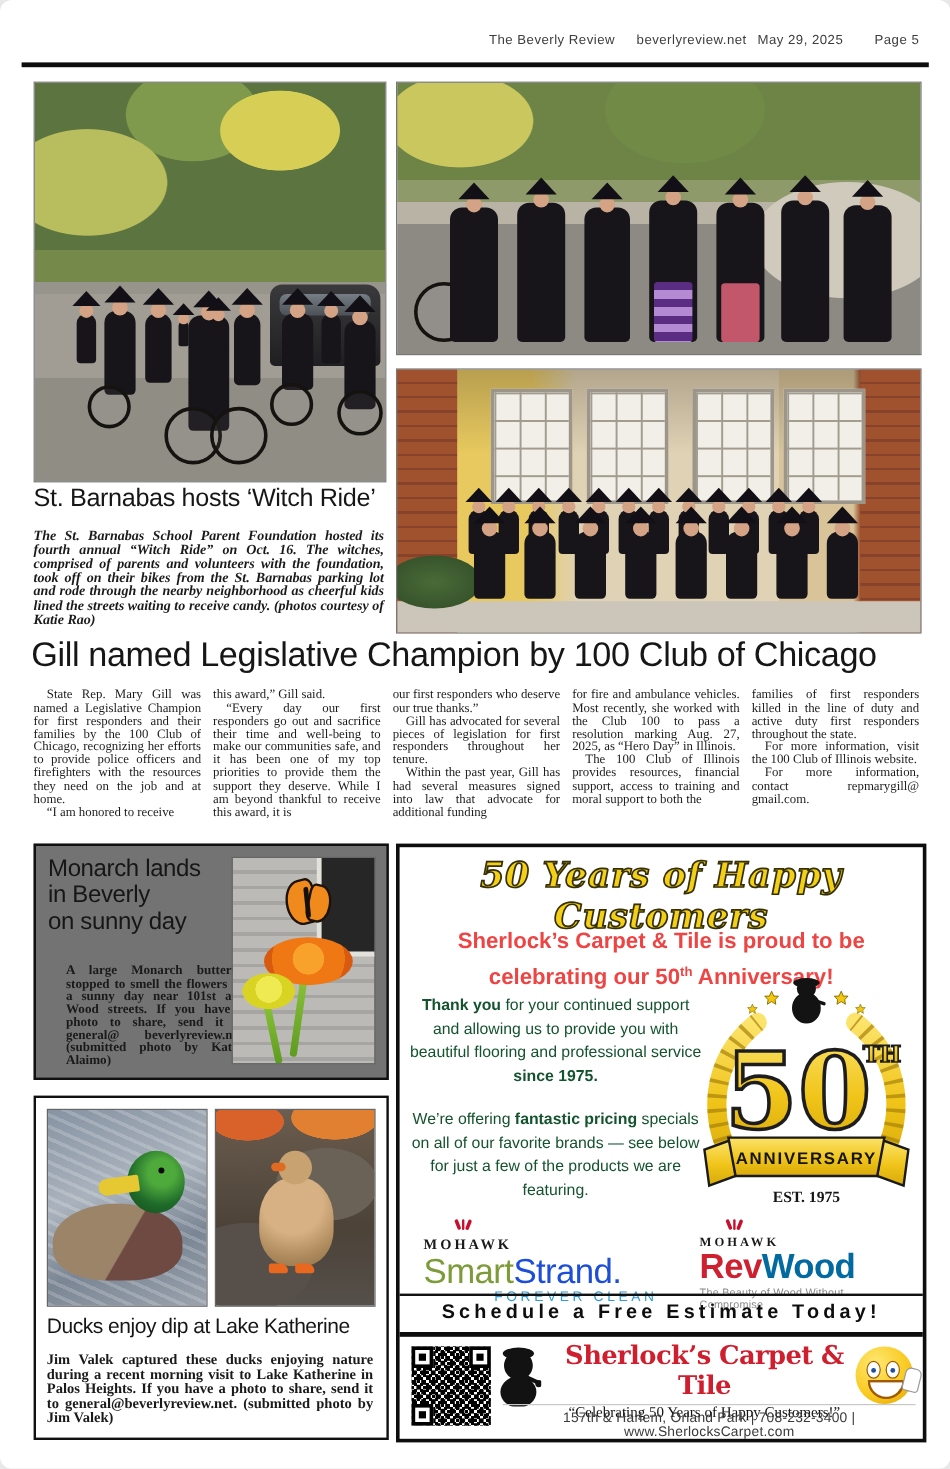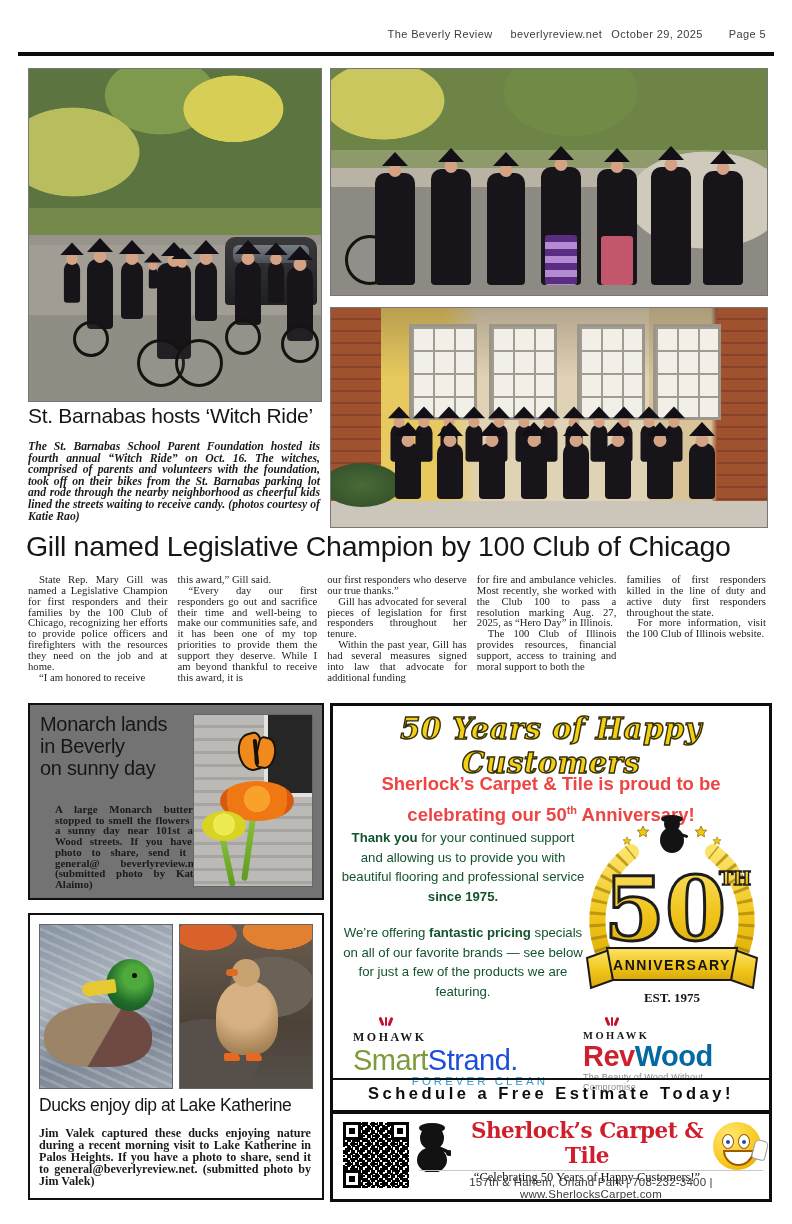--- a/index.html
+++ b/index.html
@@ -1,17 +1,17 @@
 <!DOCTYPE html>
 <html><head>
 <meta charset="utf-8">
 <style>
   html,body{margin:0;padding:0;background:#e8e8e8;}
   .page{position:relative;width:792px;height:1224px;margin:0 auto;background:#ffffff;
-        font-family:"Liberation Serif",serif;color:#1a1a1a;overflow:hidden;}
+        font-family:"Liberation Serif",serif;color:#1a1a1a;overflow:hidden;border-radius:10px;}
   .abs{position:absolute;}
 
   
   .masthead{position:absolute;top:28px;right:26px;display:flex;align-items:baseline;
             font-family:"Liberation Sans",sans-serif;font-size:11px;color:#3d3d3d;letter-spacing:.4px;}
   .masthead .gap-lg{margin-left:26px;} .masthead .gap-md{margin-left:18px;} .masthead .gap-sm{margin-left:9px;}
   .rule-top{position:absolute;top:52px;left:18px;width:756px;height:4px;background:#0d0d0d;}
 
   
   .photo{position:absolute;overflow:hidden;border:1px solid #777;}
@@ -160,21 +160,21 @@
     border:1.5px solid #999;border-radius:5px 5px 3px 3px;transform:rotate(14deg);}
 </style>
 </head>
 <body>
 
 <div class="page">
 
   <div class="masthead">
     <span>The Beverly Review</span>
     <span class="gap-md">beverlyreview.net</span>
-    <span class="gap-sm">October 29, 2025</span>
+    <span class="gap-sm">May 29, 2025</span>
     <span class="gap-lg">Page 5</span>
   </div>
   <div class="rule-top"></div>
 
   <div class="photo photo-ride">
     <div class="suv"></div>
     <div id="ride-figs">
         <div class="sil" style="left: 128px; bottom: 42px; height: 96px; width: 34px;"></div>
         <div class="sil" style="left: 58px; bottom: 72px; height: 70px; width: 26px;"></div>
         <div class="sil" style="left: 92px; bottom: 82px; height: 58px; width: 22px;"></div>
@@ -261,20 +261,21 @@
         <p class="ind">Gill has advocated for several pieces of legislation for first responders throughout her tenure.</p>
         <p class="ind">Within the past year, Gill has had several measures signed into law that advocate for additional funding</p>
       </div>
     <div class="col">
         <p>for fire and ambulance vehicles. Most recently, she worked with the Club 100 to pass a resolution marking Aug. 27, 2025, as “Hero Day” in Illinois.</p>
         <p class="ind">The 100 Club of Illinois provides resources, financial support, access to training and moral support to both the</p>
       </div>
     <div class="col">
         <p>families of first responders killed in the line of duty and active duty first responders throughout the state.</p>
         <p class="ind">For more information, visit the 100 Club of Illinois website.</p>
+        <p class="ind">For more information, contact repmarygill@ gmail.com.</p>
       </div>
   </div>
 
   <div class="abs mon-box">
     <div class="headline mon-head">
       <div>Monarch lands</div>
       <div>in Beverly</div>
       <div>on sunny day</div>
     </div>
     <p class="mon-cap" style="margin:15px;">A large Monarch butterfly stopped to smell the flowers on a sunny day near 101st and Wood streets. If you have a photo to share, send it to general@ beverlyreview.net. (submitted photo by Kathy Alaimo)</p>

